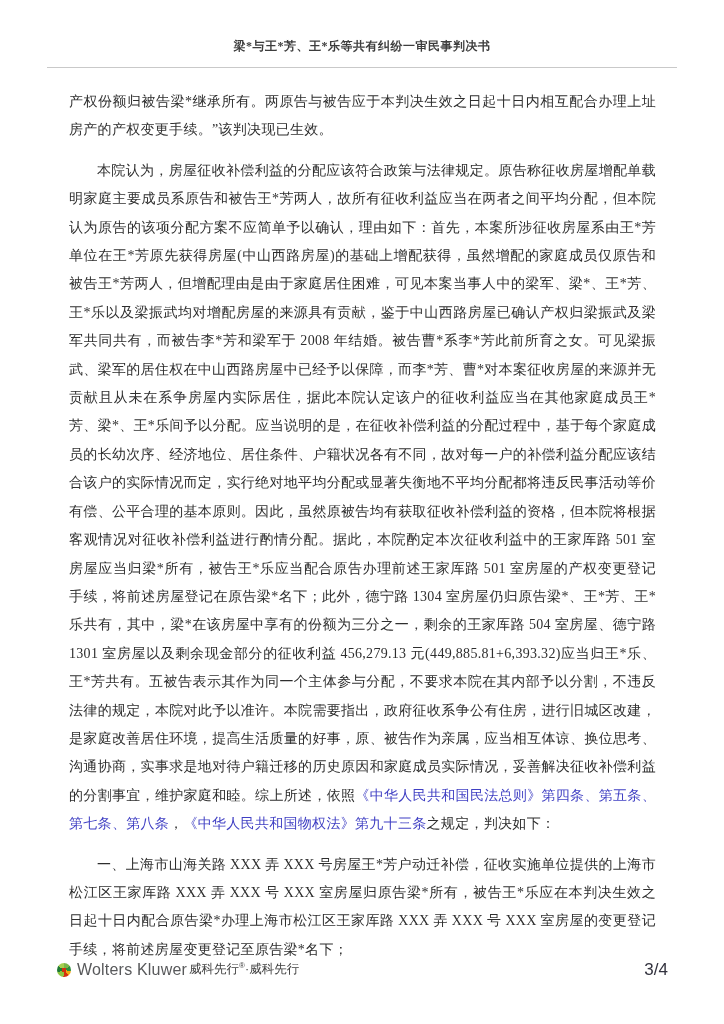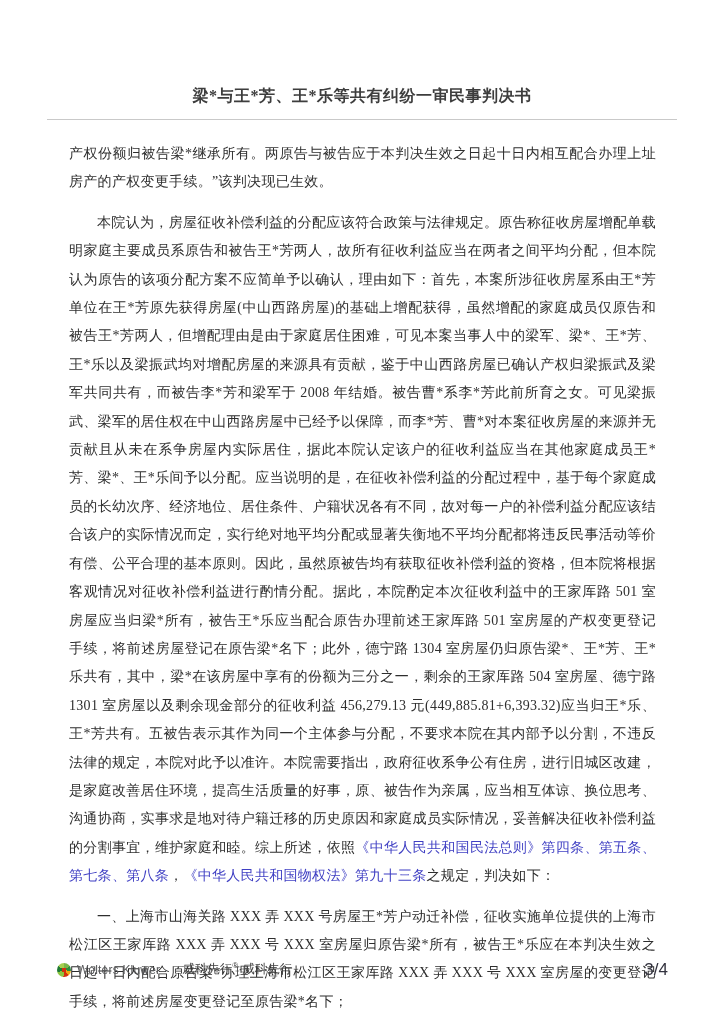--- a/index.html
+++ b/index.html
@@ -5,25 +5,24 @@
   html, body { margin: 0; padding: 0; background: #ffffff; }
   body {
     width: 724px; height: 1024px; position: relative;
     font-family: "Liberation Serif", "DejaVu Serif", serif;
     color: #2e2e2e;
     overflow: hidden;
   }
   .doc-header { padding-top: 38px; }
   .doc-title {
     text-align: center;
-    font-size: 16px;
+    font-size: 12px;
     font-weight: bold;
     color: #3d3d3d;
     letter-spacing: 0.5px;
-    margin-top: 48px;
   }
   .rule {
     border: none;
     border-top: 1px solid #c9c9c9;
     margin: 12px 47px 0 47px;
   }
   .doc-body {
     margin: 20px 56px 0 57px;
     font-size: 14px;
     line-height: 28.4px;
@@ -46,21 +45,21 @@
   .wk-logo {
     width: 14px; height: 14px; border-radius: 50%;
     display: inline-block; margin-right: 6px;
     background-image:
       radial-gradient(circle at 50% 50%, #d3310f 0 22%, rgba(0,0,0,0) 23%),
       conic-gradient(#7ab648 0deg 55deg, #2d8f3c 55deg 100deg, #f3a712 100deg 140deg,
                      #d3310f 140deg 185deg, #8cc63f 185deg 250deg, #1f7a34 250deg 305deg,
                      #a5cf4f 305deg 360deg);
   }
   .wk-name {
-    font-size: 12px; color: #58595b; letter-spacing: 0.2px; margin-right: 22px;
+    font-size: 16px; color: #58595b; letter-spacing: 0.2px; margin-right: 2px;
   }
   .wk-cn {
     font-size: 12.5px; color: #404040;
     font-family: "Liberation Sans", "DejaVu Sans", sans-serif;
   }
   .wk-cn sup { font-size: 8px; }
   .page-number { font-size: 17px; color: #33333f; }
 </style>
 </head>
 <body>

